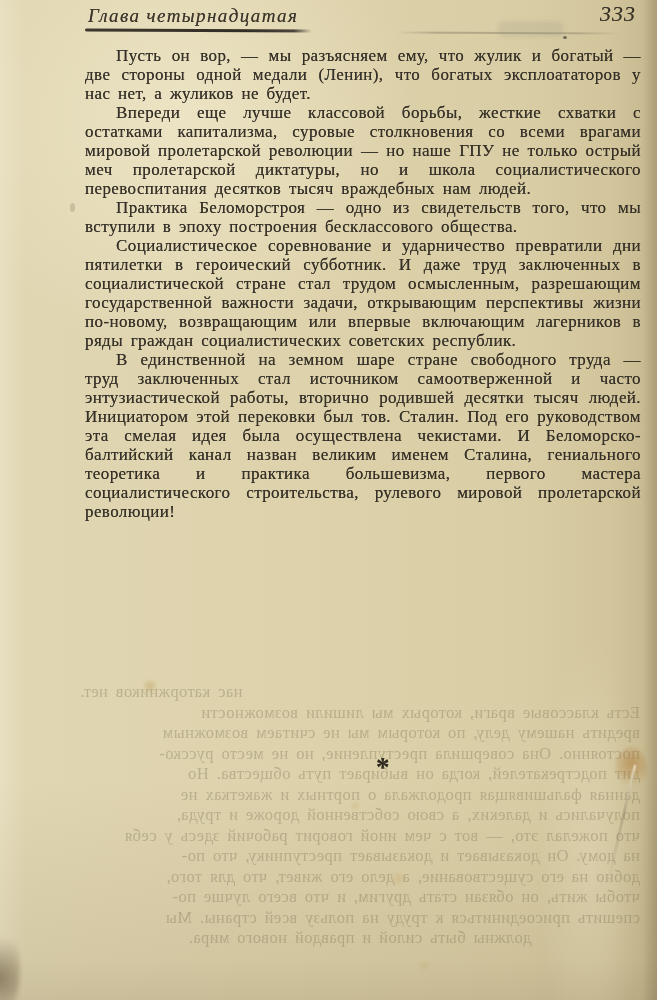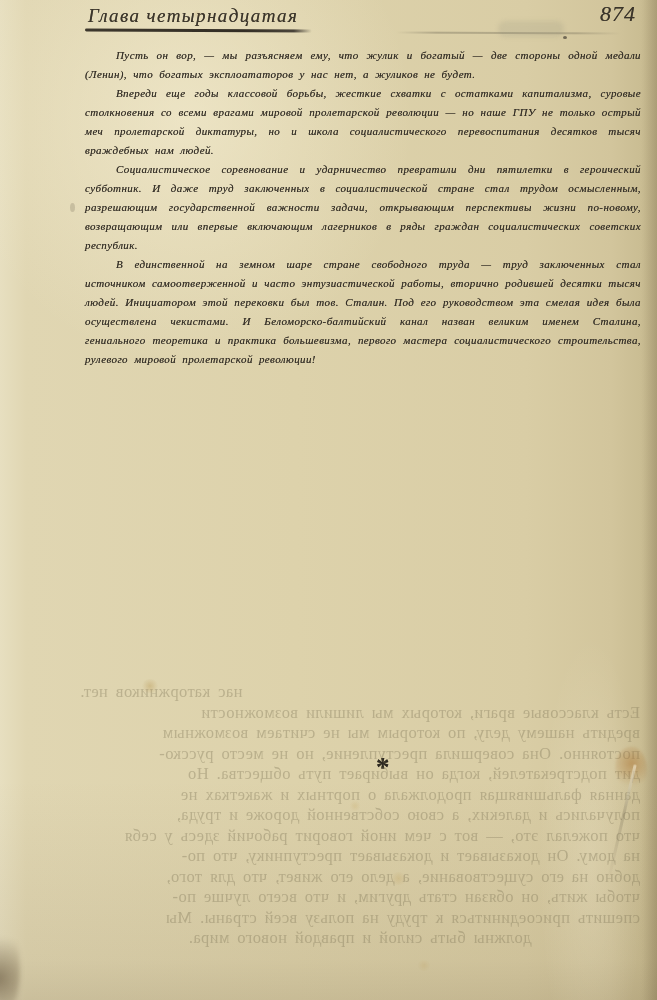--- a/index.html
+++ b/index.html
@@ -32,26 +32,25 @@
     transform:rotate(.3deg);
   }
   .pageno{
     position:absolute;right:21px;top:1px;
     font-style:italic;font-size:22px;letter-spacing:1px;
     color:#3a342a;text-shadow:0 0 .5px rgba(45,40,30,.6);
   }
   
   .content{
     position:absolute;left:85px;top:46px;width:556px;
-    font-size:11px;line-height:19px;
+    font-size:17px;line-height:19px;
     text-align:justify;
     letter-spacing:.4px;word-spacing:3px;
     color:#353028;
     text-shadow:0 0 .45px rgba(48,42,32,.75);
-    font-style:italic;
   }
   .content p{margin:0;text-indent:31px;}
   
   .star{
     position:absolute;left:376px;top:752px;
     font-size:27px;font-weight:bold;color:#2f2a22;
     text-shadow:0 0 .5px rgba(40,35,25,.8);
   }
   
   .bleed{
@@ -94,25 +93,26 @@
     background:linear-gradient(90deg,rgba(95,80,50,0),rgba(95,80,50,.18));}
 </style>
 </head>
 <body>
 
 <div class="page">
 
   <div class="chapter">Глава четырнадцатая</div>
   <div class="rule"></div>
   <div class="rule-faint"></div>
-  <div class="pageno">874</div>
+  <div class="pageno">333</div>
 
   <div class="content">
     <p>Пусть он вор, — мы разъясняем ему, что жулик и богатый — две стороны одной медали (Ленин), что богатых эксплоататоров у нас нет, а жуликов не будет.</p>
-    <p>Впереди еще годы классовой борьбы, жесткие схватки с остатками капитализма, суровые столкновения со всеми врагами мировой пролетарской революции — но наше ГПУ не только острый меч пролетарской диктатуры, но и школа социалистического перевоспитания десятков тысяч враждебных нам людей.</p>
+    <p>Впереди еще лучше классовой борьбы, жесткие схватки с остатками капитализма, суровые столкновения со всеми врагами мировой пролетарской революции — но наше ГПУ не только острый меч пролетарской диктатуры, но и школа социалистического перевоспитания десятков тысяч враждебных нам людей.</p>
+    <p>Практика Беломорстроя — одно из свидетельств того, что мы вступили в эпоху построения бесклассового общества.</p>
     <p>Социалистическое соревнование и ударничество превратили дни пятилетки в героический субботник. И даже труд заключенных в социалистической стране стал трудом осмысленным, разрешающим государственной важности задачи, открывающим перспективы жизни по-новому, возвращающим или впервые включающим лагерников в ряды граждан социалистических советских республик.</p>
     <p>В единственной на земном шаре стране свободного труда — труд заключенных стал источником самоотверженной и часто энтузиастической работы, вторично родившей десятки тысяч людей. Инициатором этой перековки был тов. Сталин. Под его руководством эта смелая идея была осуществлена чекистами. И Беломорско-балтийский канал назван великим именем Сталина, гениального теоретика и практика большевизма, первого мастера социалистического строительства, рулевого мировой пролетарской революции!</p>
   </div>
 
   <div class="star">*</div>
 
   <div class="bleed" aria-hidden="true">
     <div class="bleed-line">нас каторжников нет.</div>
     <div class="bleed-line">Есть классовые враги, которых мы лишили возможности</div>
     <div class="bleed-line">вредить нашему делу, по которым мы не считаем возможным</div>

